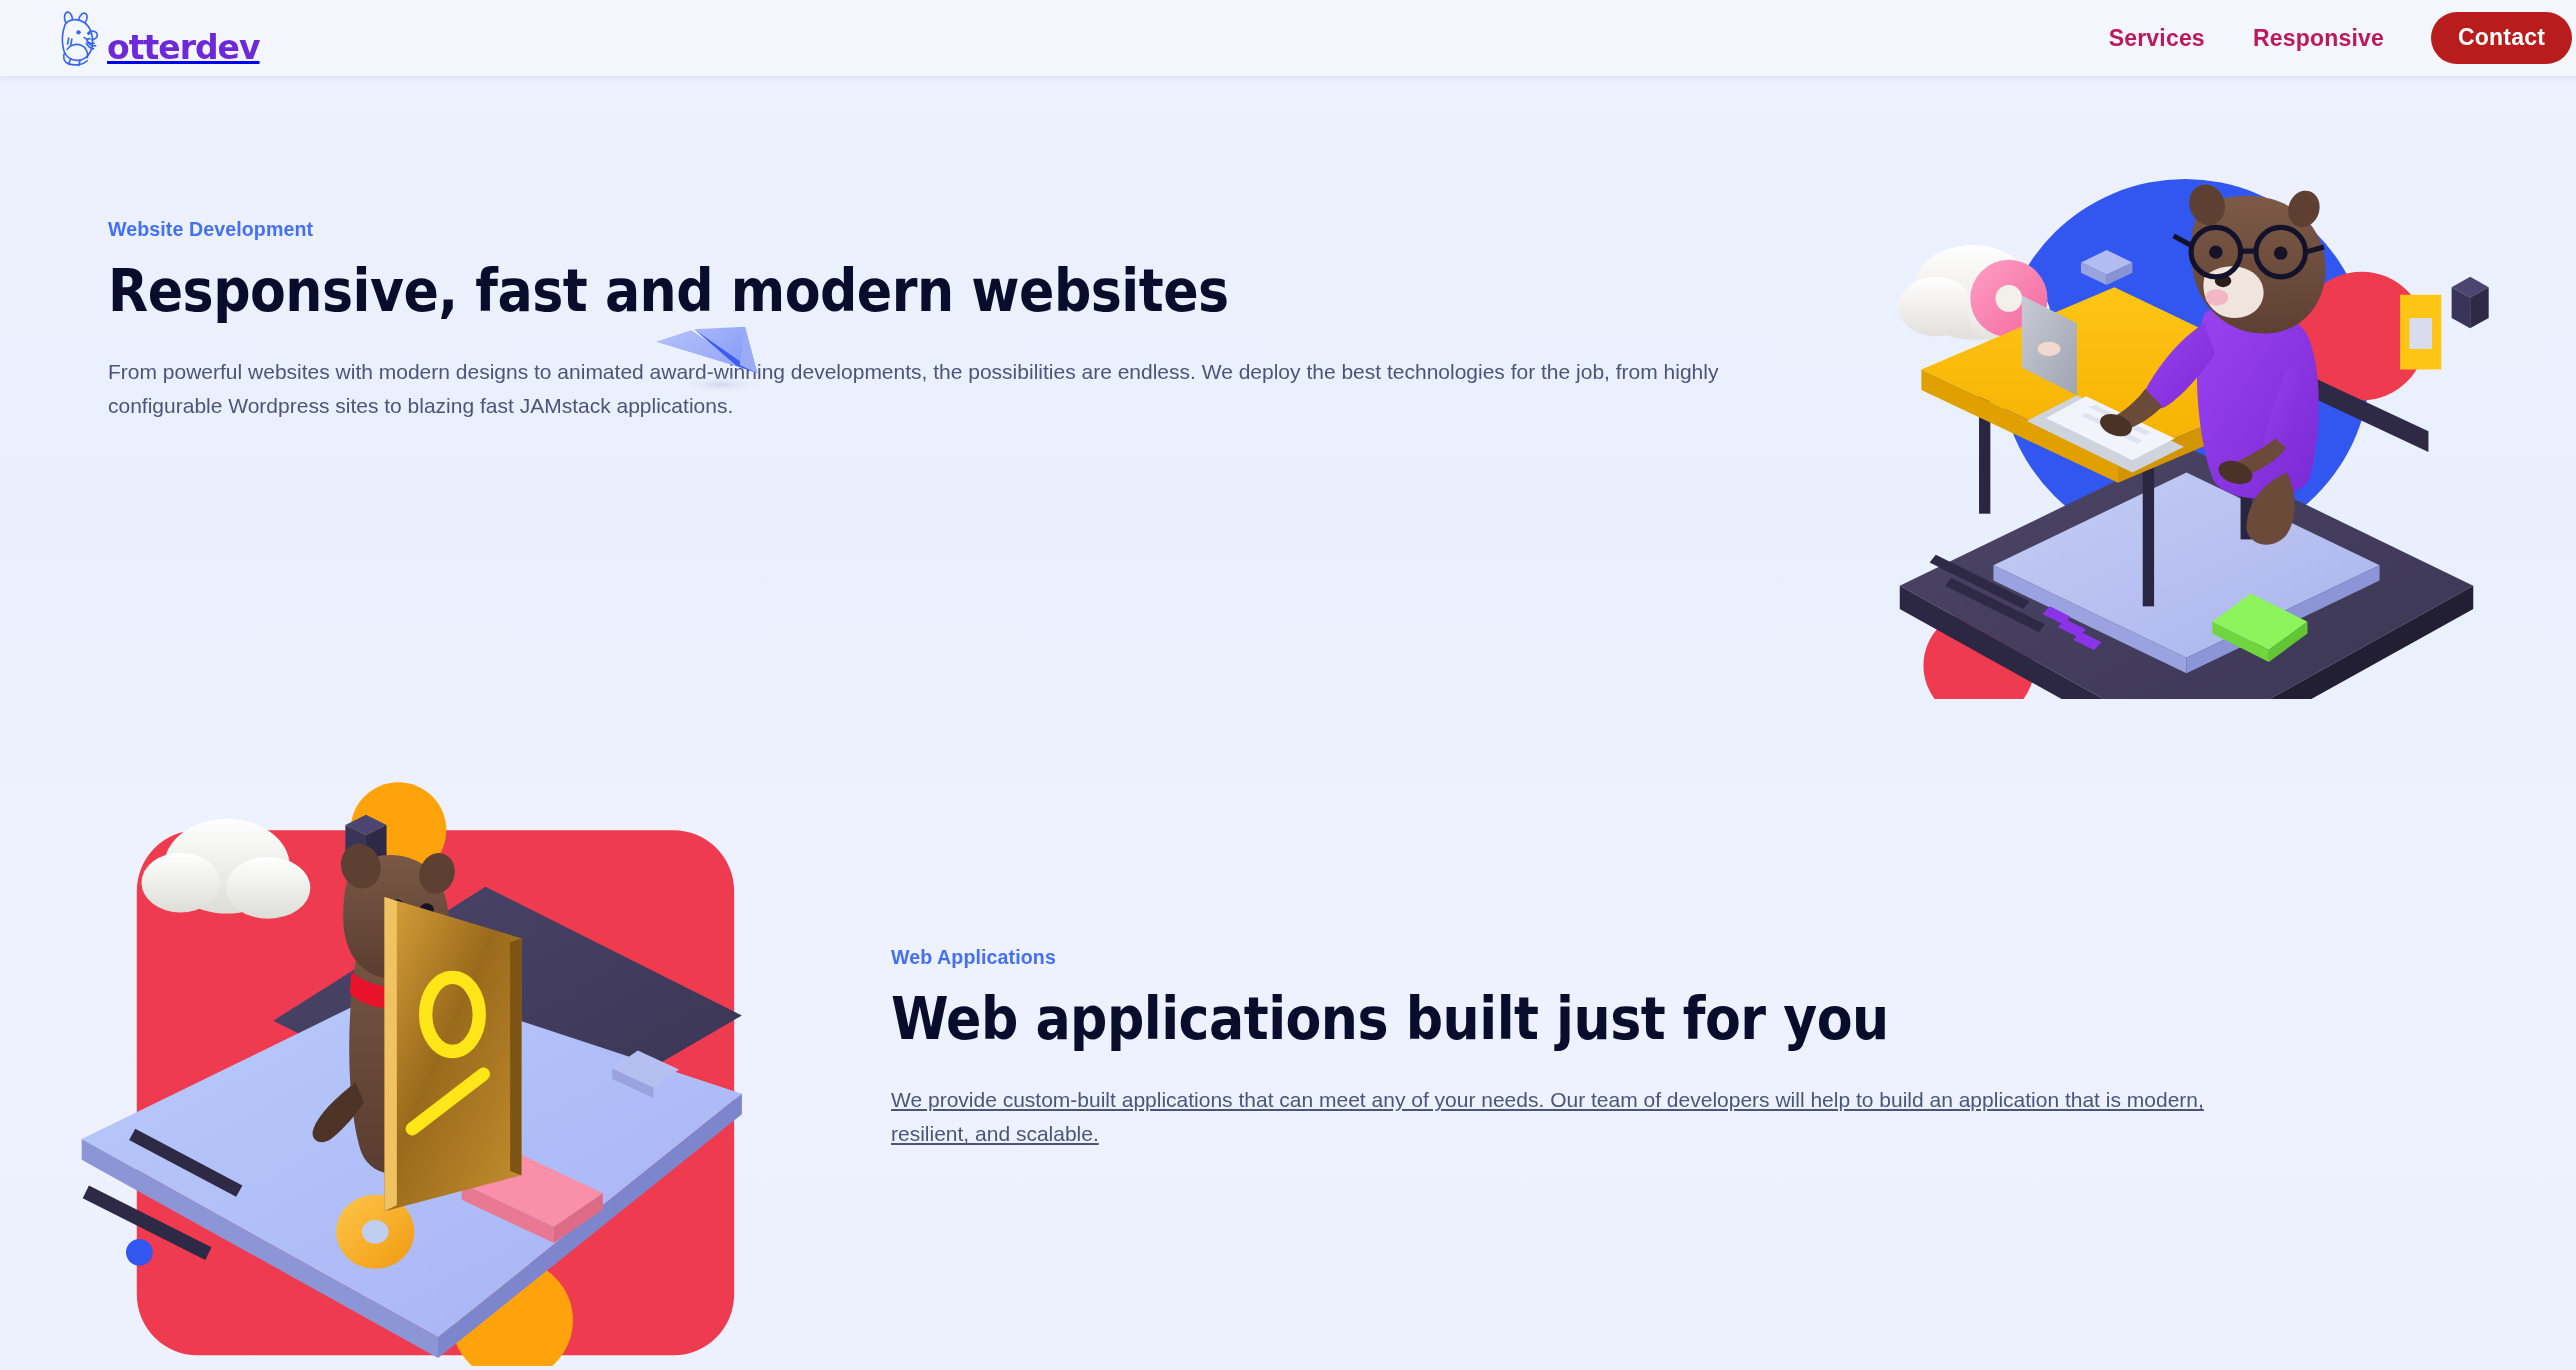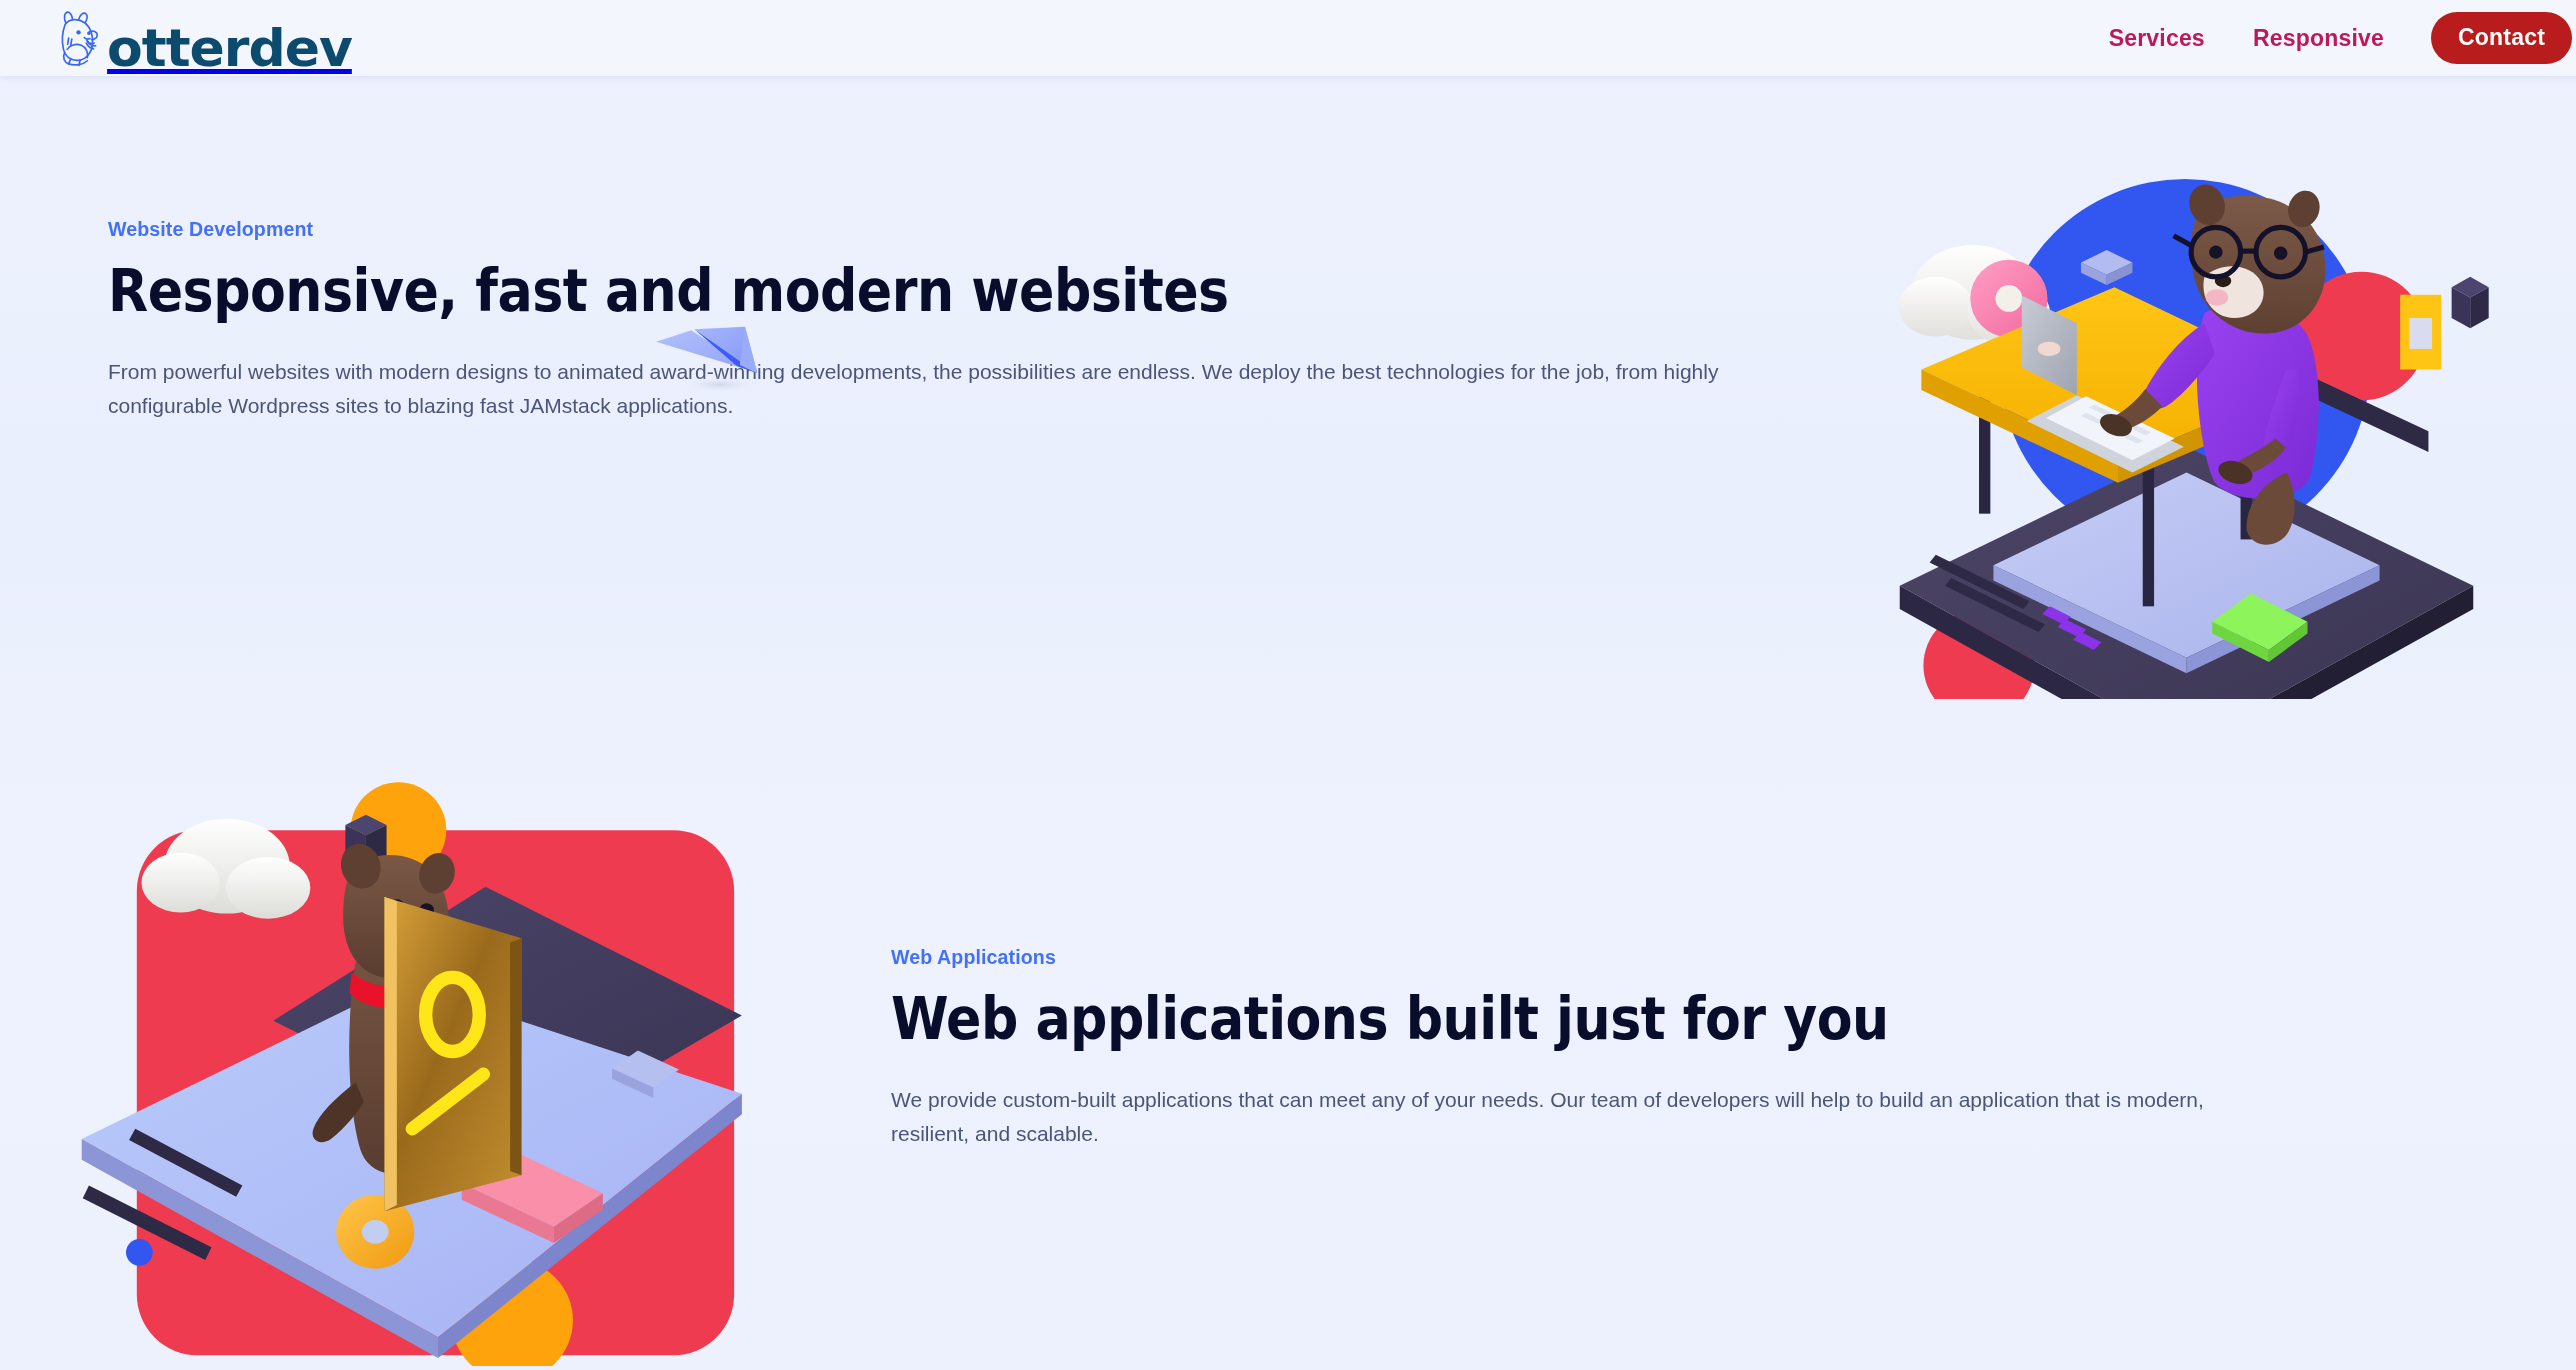--- a/index.html
+++ b/index.html
@@ -27,22 +27,22 @@
     z-index:40;
   }
   .logo-wrap {
     position:absolute; left:50px; top:4.1px;
     display:flex; align-items:center; gap:5.2px;
     height:67px;
   }
   .logo-mark { width:55px; height:58px; display:block; }
   .logo-text {
     font-family:"DejaVu Sans", sans-serif;
-    font-size:52px; font-weight:700;
-    color:#0c4a6e; letter-spacing:-1px; line-height:1;
+    font-size:33px; font-weight:700;
+    color:#6d28d9; letter-spacing:-1px; line-height:1;
     margin-left:-3.1px; margin-top:20px;
   }
 
   .nav {
     position:absolute; right:57px; top:0;
     height:76px; display:flex; align-items:center; gap:0;
   }
   .nav-link {
     font-size:23px; font-weight:700; color:#be185d;
     letter-spacing:0.2px; text-decoration:none;
@@ -74,21 +74,21 @@
     font-family:"DejaVu Sans Condensed","Liberation Sans Narrow","Liberation Sans", sans-serif;
     font-size:58px; font-weight:700; color:#080d2c;
     letter-spacing:-0.5px; line-height:1.1;
     margin-top:18px; white-space:nowrap;
   }
   .body-copy {
     font-size:21px; font-weight:400; color:#4a5578;
     line-height:1.62; margin-top:32px;
   }
   .copy-webdev .body-copy { max-width:1638px; }
-  .copy-webapp .body-copy { max-width:1391px; }
+  .copy-webapp .body-copy { max-width:1391px;text-decoration:underline; }
 
   
   .paper-plane { position:absolute; left:653px; top:233px; width:124px; height:88px; }
 
   
   .illus-desk { position:absolute; left:1844px; top:67px; width:685px; height:556px; }
 
   
   .illus-panel { position:absolute; left:57px; top:768px; width:690px; height:598px; }
 </style>

